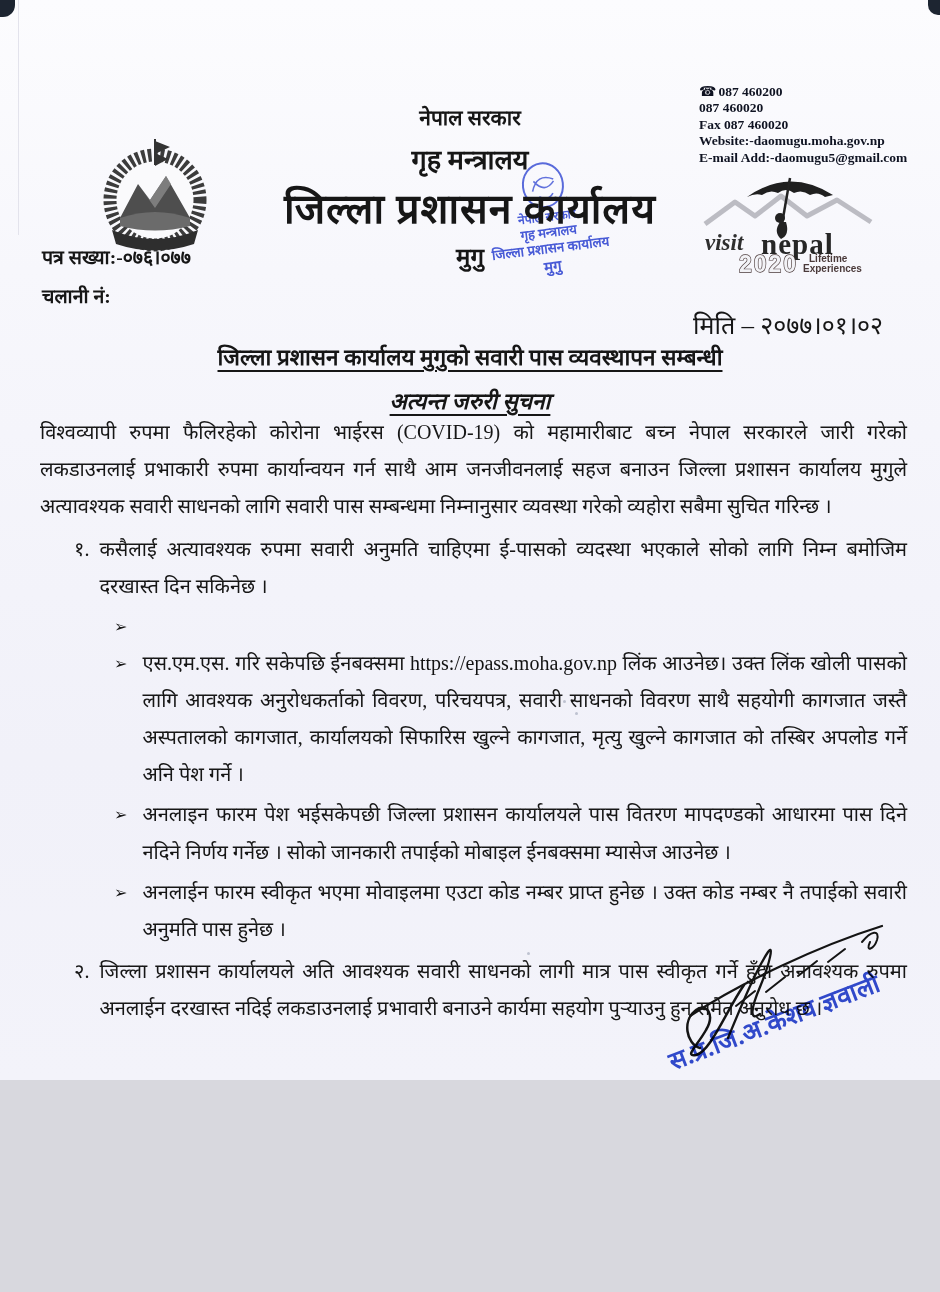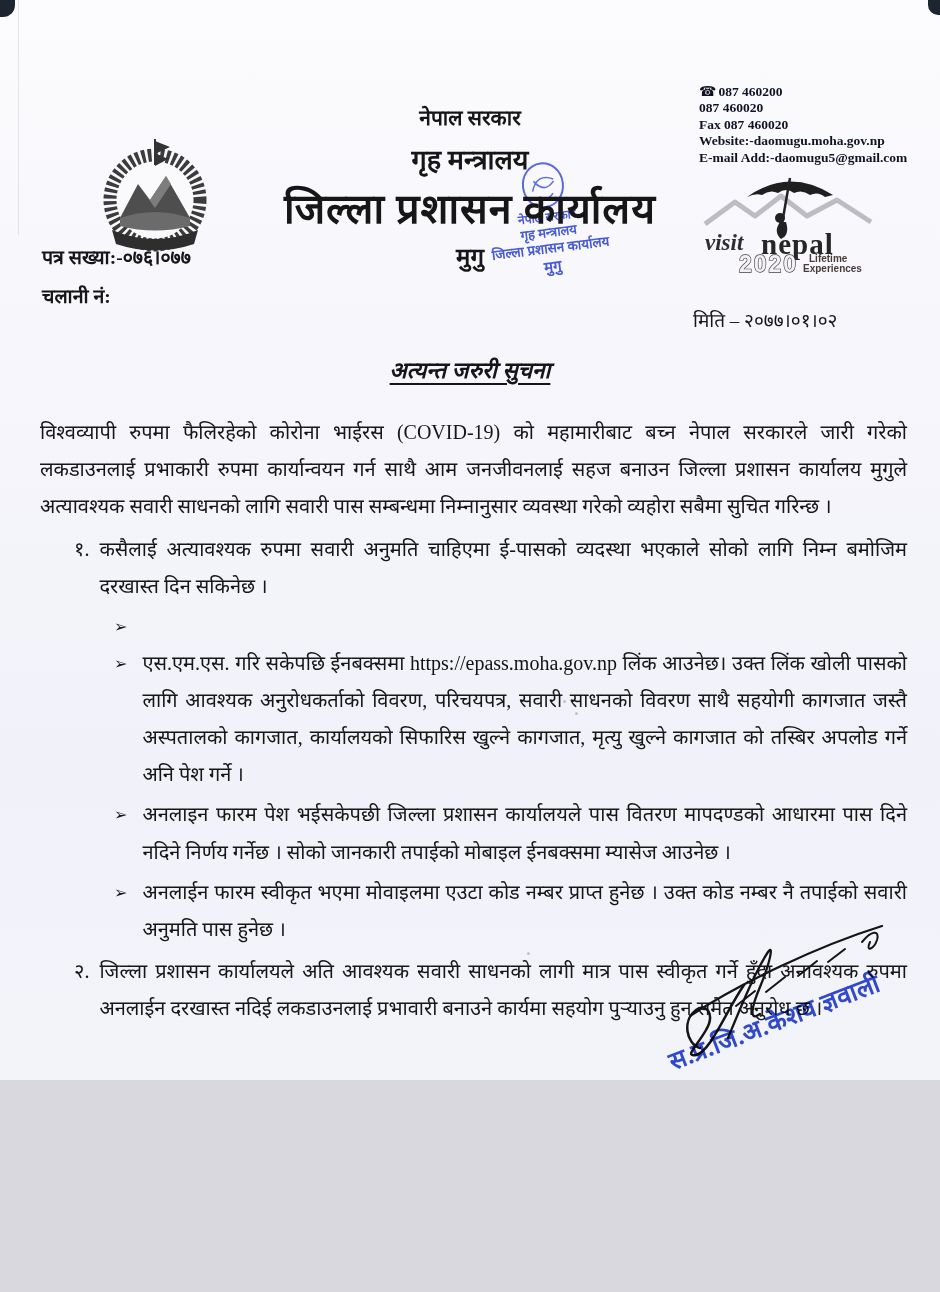--- a/index.html
+++ b/index.html
@@ -44,21 +44,21 @@
   .refs .r2 { margin-top:12px; }
 
   
   .visitnepal { position:absolute; left:697px; top:164px; }
   .vn-visit { font:italic bold 23px "Liberation Serif",serif; fill:#2e2e2e; }
   .vn-nepal { font:bold 29px "Liberation Serif",serif; fill:#262626; letter-spacing:1px; }
   .vn-year  { font:bold 23px "Liberation Sans",sans-serif; fill:#f2f2f6; stroke:#4a3a3a; stroke-width:1.3px; paint-order:stroke; letter-spacing:2px; }
   .vn-tag   { font:bold 10px "Liberation Sans",sans-serif; fill:#4a3a3a; }
 
   
-  .dateline { position:absolute; top:307px; left:693px; font-size:19px; white-space:nowrap;text-align:center; }
+  .dateline { position:absolute; top:307px; left:693px; font-size:25px; white-space:nowrap;text-align:center; }
 
   
   .title-wrap { position:absolute; top:341px; left:0; right:0; text-align:center; }
   .title-main, .title-sub { font-size:22.5px; font-weight:bold; text-decoration:underline; text-underline-offset:5px; }
   .title-sub { margin-top:13px; display:inline-block;font-style:italic; }
   .title-main { display:inline-block; }
 
   
   .bodytext { position:absolute; top:414px; left:40px; right:33px;
     font-size:20px; line-height:1.86; text-align:justify; }
@@ -142,20 +142,21 @@
     <text x="8" y="86" class="vn-visit">visit</text>
     <text x="64" y="90" class="vn-nepal">nepal</text>
     <text x="42" y="108" class="vn-year">2020</text>
     <text x="112" y="98" class="vn-tag">Lifetime</text>
     <text x="106" y="108" class="vn-tag">Experiences</text>
   </svg>
 
   <div class="dateline">मिति –  २०७७।०१।०२</div>
 
   <div class="title-wrap">
+    <div><span class="title-main">जिल्ला प्रशासन कार्यालय मुगुको सवारी पास व्यवस्थापन सम्बन्धी</span></div>
     <div><span class="title-sub">अत्यन्त जरुरी सुचना</span></div>
   </div>
 
   <div class="bodytext">
     <div class="intro">विश्वव्यापी रुपमा फैलिरहेको कोरोना भाईरस (COVID-19) को महामारीबाट बच्न नेपाल सरकारले जारी गरेको लकडाउनलाई प्रभाकारी रुपमा कार्यान्वयन गर्न साथै आम जनजीवनलाई सहज बनाउन जिल्ला प्रशासन कार्यालय मुगुले अत्यावश्यक सवारी साधनको लागि सवारी पास सम्बन्धमा निम्नानुसार व्यवस्था गरेको व्यहोरा सबैमा सुचित गरिन्छ ।</div>
 
     <div class="numitem">
       <span class="num">१.</span>
       <span>कसैलाई अत्यावश्यक रुपमा सवारी अनुमति चाहिएमा ई-पासको व्यदस्था भएकाले सोको लागि निम्न बमोजिम दरखास्त दिन सकिनेछ ।</span>
     </div>

